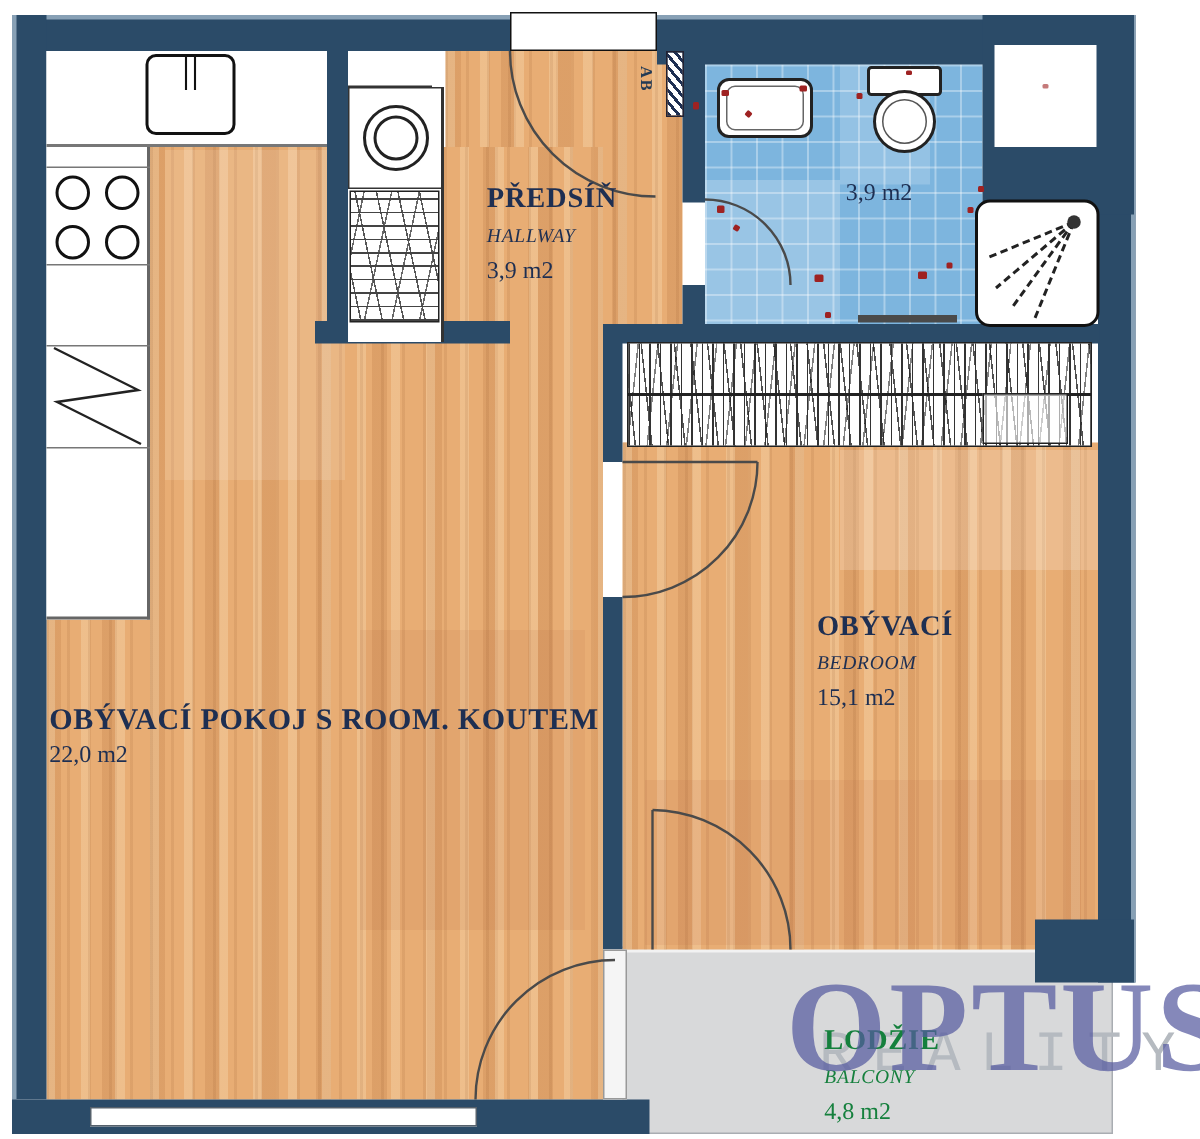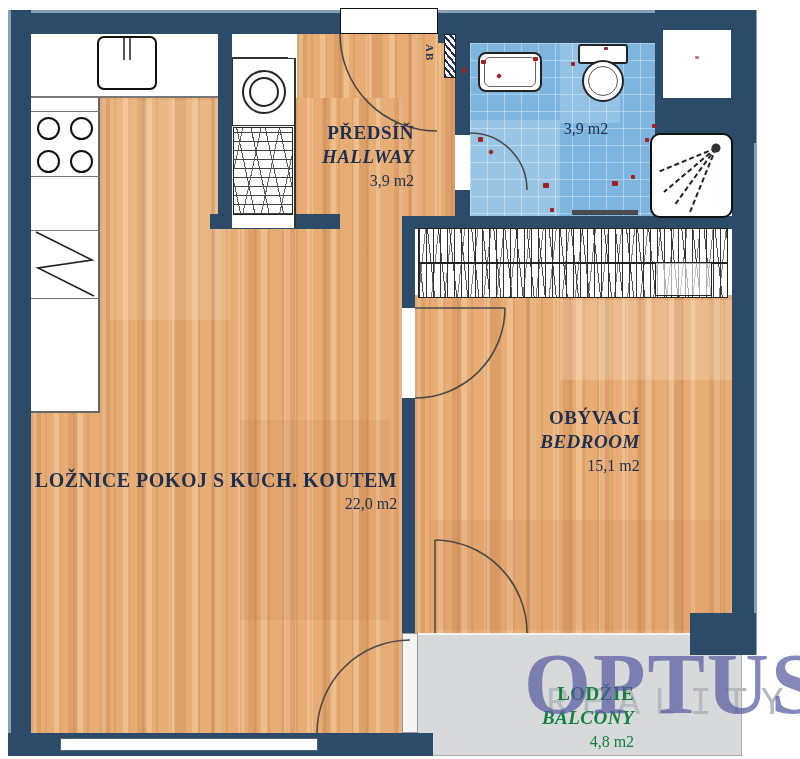--- a/index.html
+++ b/index.html
@@ -31,24 +31,24 @@
   .hatch-wardrobe{position:absolute;background:#fff;border:1px solid #222;
     background-image:
       repeating-linear-gradient(90deg, #333 0 1px, rgba(0,0,0,0) 1px 7px),
       repeating-linear-gradient(84deg, rgba(0,0,0,0) 0 4px, rgba(20,20,20,0.75) 4px 5px, rgba(0,0,0,0) 5px 11px),
       repeating-linear-gradient(96deg, rgba(0,0,0,0) 0 6px, rgba(40,40,40,0.6) 6px 7px, rgba(0,0,0,0) 7px 13px);}
   .hatch-coil{position:absolute;background:#fff;border:1px solid #222;
     background-image:
       repeating-linear-gradient(0deg, #444 0 1px, rgba(0,0,0,0) 1px 9px),
       repeating-linear-gradient(78deg, rgba(0,0,0,0) 0 6px, #555 6px 7px, rgba(0,0,0,0) 7px 14px),
       repeating-linear-gradient(102deg, rgba(0,0,0,0) 0 8px, #666 8px 9px, rgba(0,0,0,0) 9px 18px);}
-  .label{position:absolute;transform:translateX(-50%);text-align:right;
+  .label{position:absolute;transform:translateX(-50%);text-align:left;
          color:#1e2f52;line-height:24px;white-space:nowrap;z-index:20;}
   .l-cs{font-weight:bold;font-size:19px;letter-spacing:0.5px;}
-  .l-en{font-weight:bold;font-style:italic;font-size:19px;letter-spacing:0.5px;}
+  .l-en{font-weight:normal;font-style:italic;font-size:13px;letter-spacing:0.5px;}
   .l-ar{font-size:16px;}
   .wm-optus{position:absolute;left:524px;top:634px;z-index:30;
     font-family:"Liberation Serif",serif;font-weight:bold;font-size:86px;
     letter-spacing:2px;color:rgba(86,90,160,0.72);pointer-events:none;}
   .wm-reality{position:absolute;left:546px;top:682px;z-index:4;
     font-family:Liberation Mono, monospace;font-size:38px;
     letter-spacing:13px;color:#b5bac0;pointer-events:none;}
   .doorstripe{position:absolute;border:1px solid #223;
     background:repeating-linear-gradient(50deg,#1e2f52 0 2px,#fff 2px 5px);}
   .ablabel{position:absolute;writing-mode:vertical-rl;font-size:11px;font-weight:bold;
@@ -184,21 +184,21 @@
     <div class="l-ar">3,9 m2</div>
   </div>
 
   <div class="label" style="left:590px;top:406px;">
     <div class="l-cs">OBÝVACÍ</div>
     <div class="l-en">BEDROOM</div>
     <div class="l-ar">15,1 m2</div>
   </div>
 
   <div class="label" style="left:216px;top:468px;">
-    <div class="l-cs" style="font-size:20px;">LOŽNICE POKOJ S KUCH. KOUTEM</div>
+    <div class="l-cs" style="font-size:20px;">OBÝVACÍ POKOJ S ROOM. KOUTEM</div>
     <div class="l-ar">22,0 m2</div>
   </div>
 
   <div class="label" style="left:588px;top:682px;color:#15803d;">
     <div class="l-cs">LODŽIE</div>
     <div class="l-en">BALCONY</div>
     <div class="l-ar">4,8 m2</div>
   </div>
 
   <div class="wm-optus">OPTUS</div>

